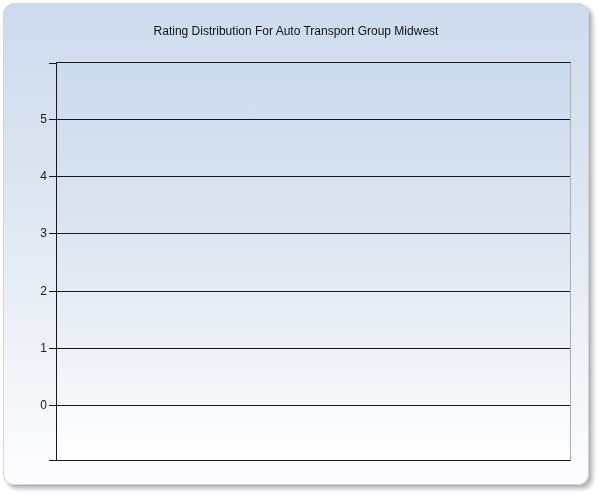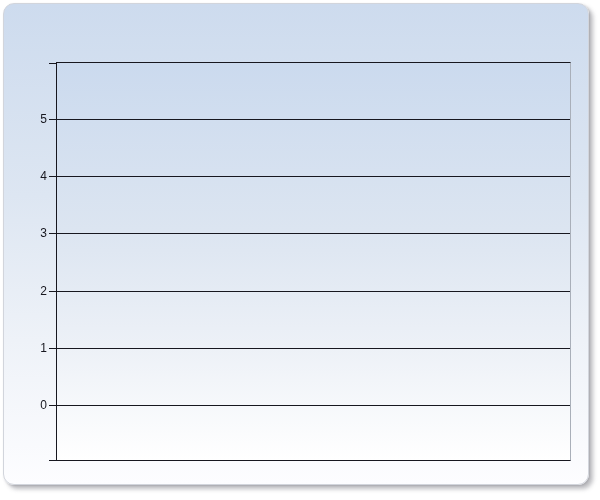--- a/index.html
+++ b/index.html
@@ -81,20 +81,21 @@
   .v0 { top: 342px; }
   .vtop { top: 0px; }
   .vbottom { top: 397px; }
 </style>
 </head>
 <body>
 
 <div class="stage">
   <div class="chart-card">
 
+    <div class="chart-title">Rating Distribution For Auto Transport Group Midwest</div>
 
     <div class="plot-area">
 
       <div class="tick vtop"></div>
       <div class="tick vbottom"></div>
 
       <div class="gridline v5"></div>
       <div class="tick v5"></div>
       <span class="y-label v5">5</span>
 

